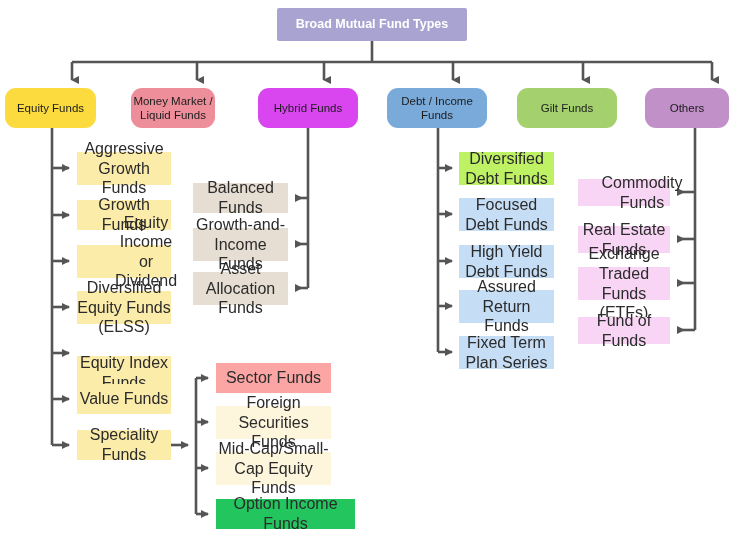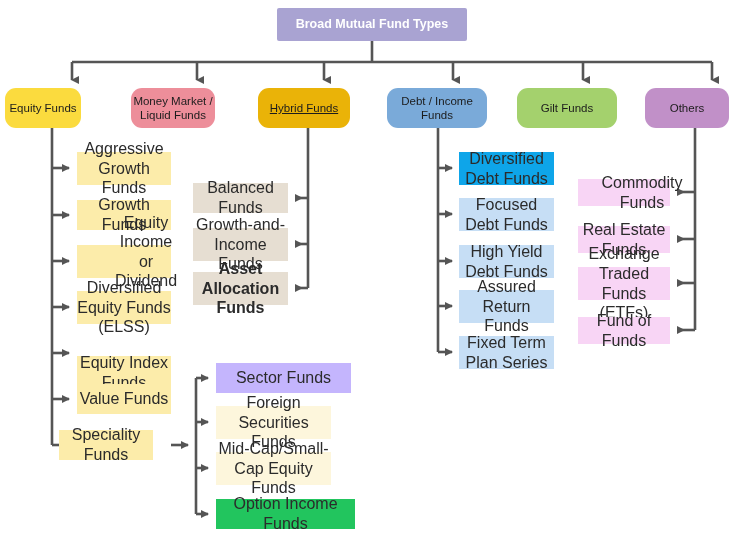--- a/index.html
+++ b/index.html
@@ -115,45 +115,45 @@
       <path d="M695,128 L695,330"></path>
       <path d="M695,192 L678,192" marker-end="url(#arrowLeft)"></path>
       <path d="M695,239 L678,239" marker-end="url(#arrowLeft)"></path>
       <path d="M695,283 L678,283" marker-end="url(#arrowLeft)"></path>
       <path d="M695,330 L678,330" marker-end="url(#arrowLeft)"></path>
     </g>
   </svg>
 
   <div class="node node-root" style="left: 277px; top: 8px; width: 190px; height: 33px; background: rgb(169, 163, 210); text-align: right;">Broad Mutual Fund Types</div>
 
-  <div class="node node-cat" style="left: 5px; top: 88px; width: 76px; height: 40px; background: rgb(251, 219, 62);">Equity Funds</div>
+  <div class="node node-cat" style="left: 5px; top: 88px; width: 91px; height: 40px; background: rgb(251, 219, 62);">Equity Funds</div>
   <div class="node node-cat" style="left: 131px; top: 88px; width: 84px; height: 40px; background: rgb(237, 142, 154);">Money Market / Liquid Funds</div>
-  <div class="node node-cat" style="left: 258px; top: 88px; width: 92px; height: 40px; background: #eab308; text-decoration: underline;">Hybrid Funds</div>
+  <div class="node node-cat" style="left: 258px; top: 88px; width: 100px; height: 40px; background: #d946ef;">Hybrid Funds</div>
   <div class="node node-cat" style="left: 387px; top: 88px; width: 100px; height: 40px; background: rgb(122, 170, 217);">Debt / Income Funds</div>
   <div class="node node-cat" style="left: 517px; top: 88px; width: 100px; height: 40px; background: rgb(164, 209, 109);">Gilt Funds</div>
   <div class="node node-cat" style="left: 645px; top: 88px; width: 84px; height: 40px; background: rgb(193, 144, 200);">Others</div>
 
   <div class="node node-leaf" style="left: 77px; top: 152px; width: 94px; height: 33px; background: rgb(252, 236, 170);">Aggressive Growth Funds</div>
   <div class="node node-leaf" style="left: 77px; top: 200px; width: 94px; height: 30px; background: rgb(252, 236, 170);">Growth Funds</div>
   <div class="node node-leaf" style="left: 77px; top: 245px; width: 94px; height: 33px; background: rgb(252, 236, 170); padding-left: 44px;">Equity Income or Dividend Yield</div>
   <div class="node node-leaf" style="left: 77px; top: 291px; width: 94px; height: 33px; background: rgb(252, 236, 170);">Diversified Equity Funds (ELSS)</div>
   <div class="node node-leaf" style="left: 77px; top: 337px; width: 94px; height: 33px; background: rgb(252, 236, 170); margin-top: 19px;">Equity Index Funds</div>
   <div class="node node-leaf" style="left: 77px; top: 384px; width: 94px; height: 30px; background: rgb(252, 236, 170);">Value Funds</div>
-  <div class="node node-leaf" style="left: 59px; top: 430px; width: 94px; height: 30px; background: rgb(252, 236, 170);">Speciality Funds</div>
+  <div class="node node-leaf" style="left: 77px; top: 430px; width: 94px; height: 30px; background: rgb(252, 236, 170);">Speciality Funds</div>
 
-  <div class="node node-leaf" style="left: 216px; top: 363px; width: 135px; height: 30px; background: #c4b5fd;">Sector Funds</div>
+  <div class="node node-leaf" style="left: 216px; top: 363px; width: 115px; height: 30px; background: #fca5a5;">Sector Funds</div>
   <div class="node node-leaf" style="left: 216px; top: 406px; width: 115px; height: 33px; background: rgb(253, 246, 220);">Foreign Securities Funds</div>
   <div class="node node-leaf" style="left: 216px; top: 452px; width: 115px; height: 33px; background: rgb(253, 246, 220);">Mid-Cap/Small-Cap Equity Funds</div>
   <div class="node node-leaf" style="left: 216px; top: 499px; width: 139px; height: 30px; background: #22c55e;">Option Income Funds</div>
 
   <div class="node node-leaf" style="left: 193px; top: 183px; width: 95px; height: 30px; background: rgb(230, 222, 210);">Balanced Funds</div>
   <div class="node node-leaf" style="left: 193px; top: 228px; width: 95px; height: 33px; background: rgb(230, 222, 210);">Growth-and-Income Funds</div>
-  <div class="node node-leaf" style="left: 193px; top: 272px; width: 95px; height: 33px; background: rgb(230, 222, 210); font-weight: bold;">Asset Allocation Funds</div>
+  <div class="node node-leaf" style="left: 193px; top: 272px; width: 95px; height: 33px; background: rgb(230, 222, 210);">Asset Allocation Funds</div>
 
-  <div class="node node-leaf" style="left: 459px; top: 152px; width: 95px; height: 33px; background: #0ea5e9;">Diversified Debt Funds</div>
+  <div class="node node-leaf" style="left: 459px; top: 152px; width: 95px; height: 33px; background: #bef264;">Diversified Debt Funds</div>
   <div class="node node-leaf" style="left: 459px; top: 198px; width: 95px; height: 33px; background: rgb(198, 222, 245);">Focused Debt Funds</div>
   <div class="node node-leaf" style="left: 459px; top: 245px; width: 95px; height: 33px; background: rgb(198, 222, 245);">High Yield Debt Funds</div>
   <div class="node node-leaf" style="left: 459px; top: 290px; width: 95px; height: 33px; background: rgb(198, 222, 245);">Assured Return Funds</div>
   <div class="node node-leaf" style="left: 459px; top: 336px; width: 95px; height: 33px; background: rgb(198, 222, 245);">Fixed Term Plan Series</div>
 
   <div class="node node-leaf" style="left: 578px; top: 179px; width: 92px; height: 27px; background: rgb(248, 213, 245); padding-left: 36px;">Commodity Funds</div>
   <div class="node node-leaf" style="left: 578px; top: 226px; width: 92px; height: 27px; background: rgb(248, 213, 245);">Real Estate Funds</div>
   <div class="node node-leaf" style="left: 578px; top: 267px; width: 92px; height: 33px; background: rgb(248, 213, 245);">Exchange Traded Funds (ETFs)</div>
   <div class="node node-leaf" style="left: 578px; top: 317px; width: 92px; height: 27px; background: rgb(248, 213, 245);">Fund of Funds</div>
 

